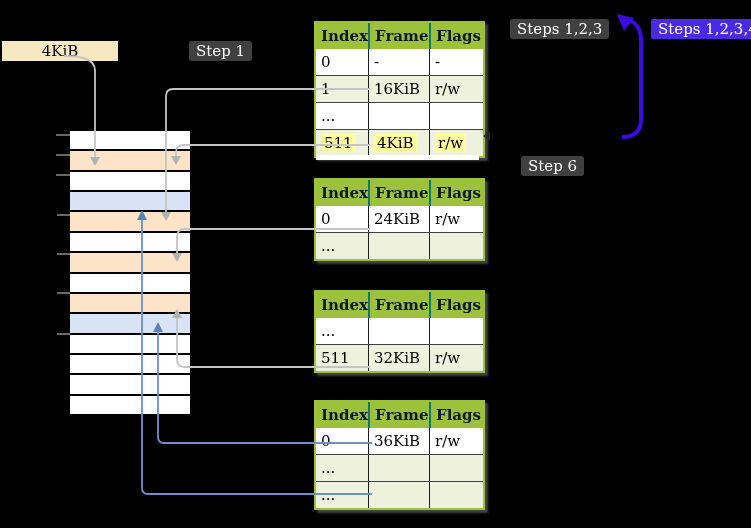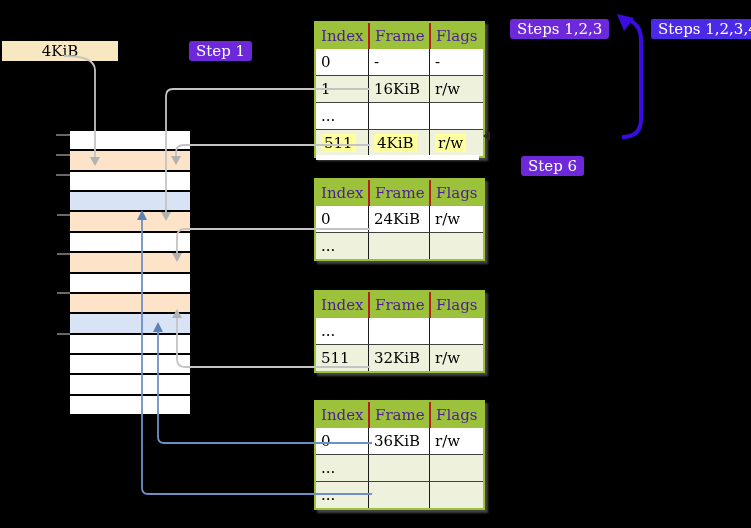--- a/index.html
+++ b/index.html
@@ -6,40 +6,40 @@
   body{
     width:751px;height:528px;position:relative;overflow:hidden;
     background:#000;
     font-family:"DejaVu Serif", "Liberation Serif", serif;
   }
   
   .badge{
     position:absolute;color:#fff;font-size:15px;line-height:20px;
     padding:0 7px;border-radius:3px;white-space:nowrap;
   }
-  .badge.red{background:#6d28d9}
+  .badge.red{background:#404040}
   .badge.indigo{background:#4a2ae6;border-radius:2px}
   
   #framebox{
     position:absolute;left:2px;top:41px;width:116px;height:20px;
     background:#f7e8c2;color:#000;text-align:center;
     font-size:15px;line-height:20px;
   }
   
   .ptable{
     position:absolute;left:314px;width:167px;
     border:2px solid #9cc23c;background:#fff;
     box-shadow:3px 3px 2px rgba(175,175,175,.38);
   }
   #t1{top:21px}#t2{top:178px}#t3{top:290px}#t4{top:400px}
   .trow{display:flex;height:26px;line-height:26px;font-size:15px;color:#000}
-  .trow.head{background:#9cc23c;color:#4c1d95;font-weight:normal}
+  .trow.head{background:#9cc23c;color:#0f172a;font-weight:bold}
   .trow .c{box-sizing:border-box;padding-left:5px;overflow:hidden;white-space:nowrap}
   .c.c0{width:52px}.c.c1{width:61px}.c.c2{flex:1}
-  .trow.head .c + .c{border-left:2px solid #b91c1c}
+  .trow.head .c + .c{border-left:2px solid #0f766e}
   .trow.body .c + .c{border-left:1px solid #1c1c1c}
   .trow.body + .trow.body{border-top:1px solid #404040}
   .trow.shade{background:#eef2dc}
   .hl{background:#ffff9e;padding:0 3px}
   
   #t1cut{position:absolute;left:316px;top:155px;width:163px;height:5px;background:#fff}
   
   #stack{
     position:absolute;left:70px;top:131px;width:120px;height:283px;
     display:flex;flex-direction:column;

